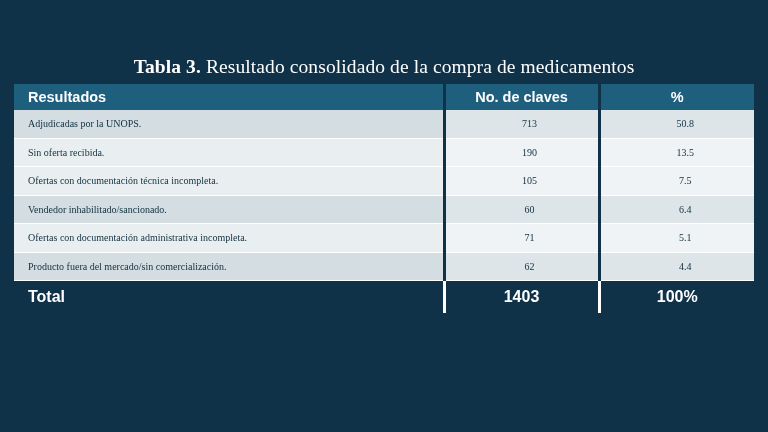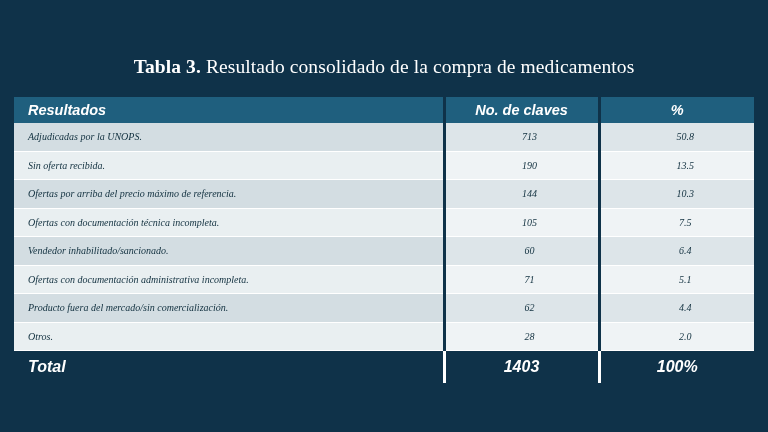--- a/index.html
+++ b/index.html
@@ -33,25 +33,24 @@
   }
   .title .strong {
     font-weight: bold;
   }
   .title .rest {
     font-weight: normal;
   }
   table {
     position: absolute;
     left: 14px;
-    top: 97px;
+    top: 84px;
     width: 740px;
     border-collapse: collapse;
     table-layout: fixed;
-    font-style: italic;
   }
   col.c-desc { width: 430px; }
   col.c-num  { width: 155px; }
   col.c-pct  { width: 155px; }
 
   thead th {
     background: #1f5f7e;
     color: #ffffff;
     font-family: "Liberation Sans", sans-serif;
     font-weight: bold;
@@ -131,50 +130,40 @@
       <tr class="odd">
         <td class="desc">Adjudicadas por la UNOPS.</td>
         <td class="center num">713</td>
         <td class="center pct">50.8</td>
       </tr>
       <tr class="even">
         <td class="desc">Sin oferta recibida.</td>
         <td class="center num">190</td>
         <td class="center pct">13.5</td>
       </tr>
-      <tr class="odd">
-        <td class="desc">Ofertas por arriba del precio máximo de referencia.</td>
-        <td class="center num">144</td>
-        <td class="center pct">10.3</td>
-      </tr>
       <tr class="even">
         <td class="desc">Ofertas con documentación técnica incompleta.</td>
         <td class="center num">105</td>
         <td class="center pct">7.5</td>
       </tr>
       <tr class="odd">
         <td class="desc">Vendedor inhabilitado/sancionado.</td>
         <td class="center num">60</td>
         <td class="center pct">6.4</td>
       </tr>
       <tr class="even">
         <td class="desc">Ofertas con documentación administrativa incompleta.</td>
         <td class="center num">71</td>
         <td class="center pct">5.1</td>
       </tr>
       <tr class="odd">
         <td class="desc">Producto fuera del mercado/sin comercialización.</td>
         <td class="center num">62</td>
         <td class="center pct">4.4</td>
       </tr>
-      <tr class="even">
-        <td class="desc">Otros.</td>
-        <td class="center num">28</td>
-        <td class="center pct">2.0</td>
-      </tr>
     </tbody>
     <tfoot>
       <tr>
         <td>Total</td>
         <td class="center">1403</td>
         <td class="center">100%</td>
       </tr>
     </tfoot>
   </table>
 

